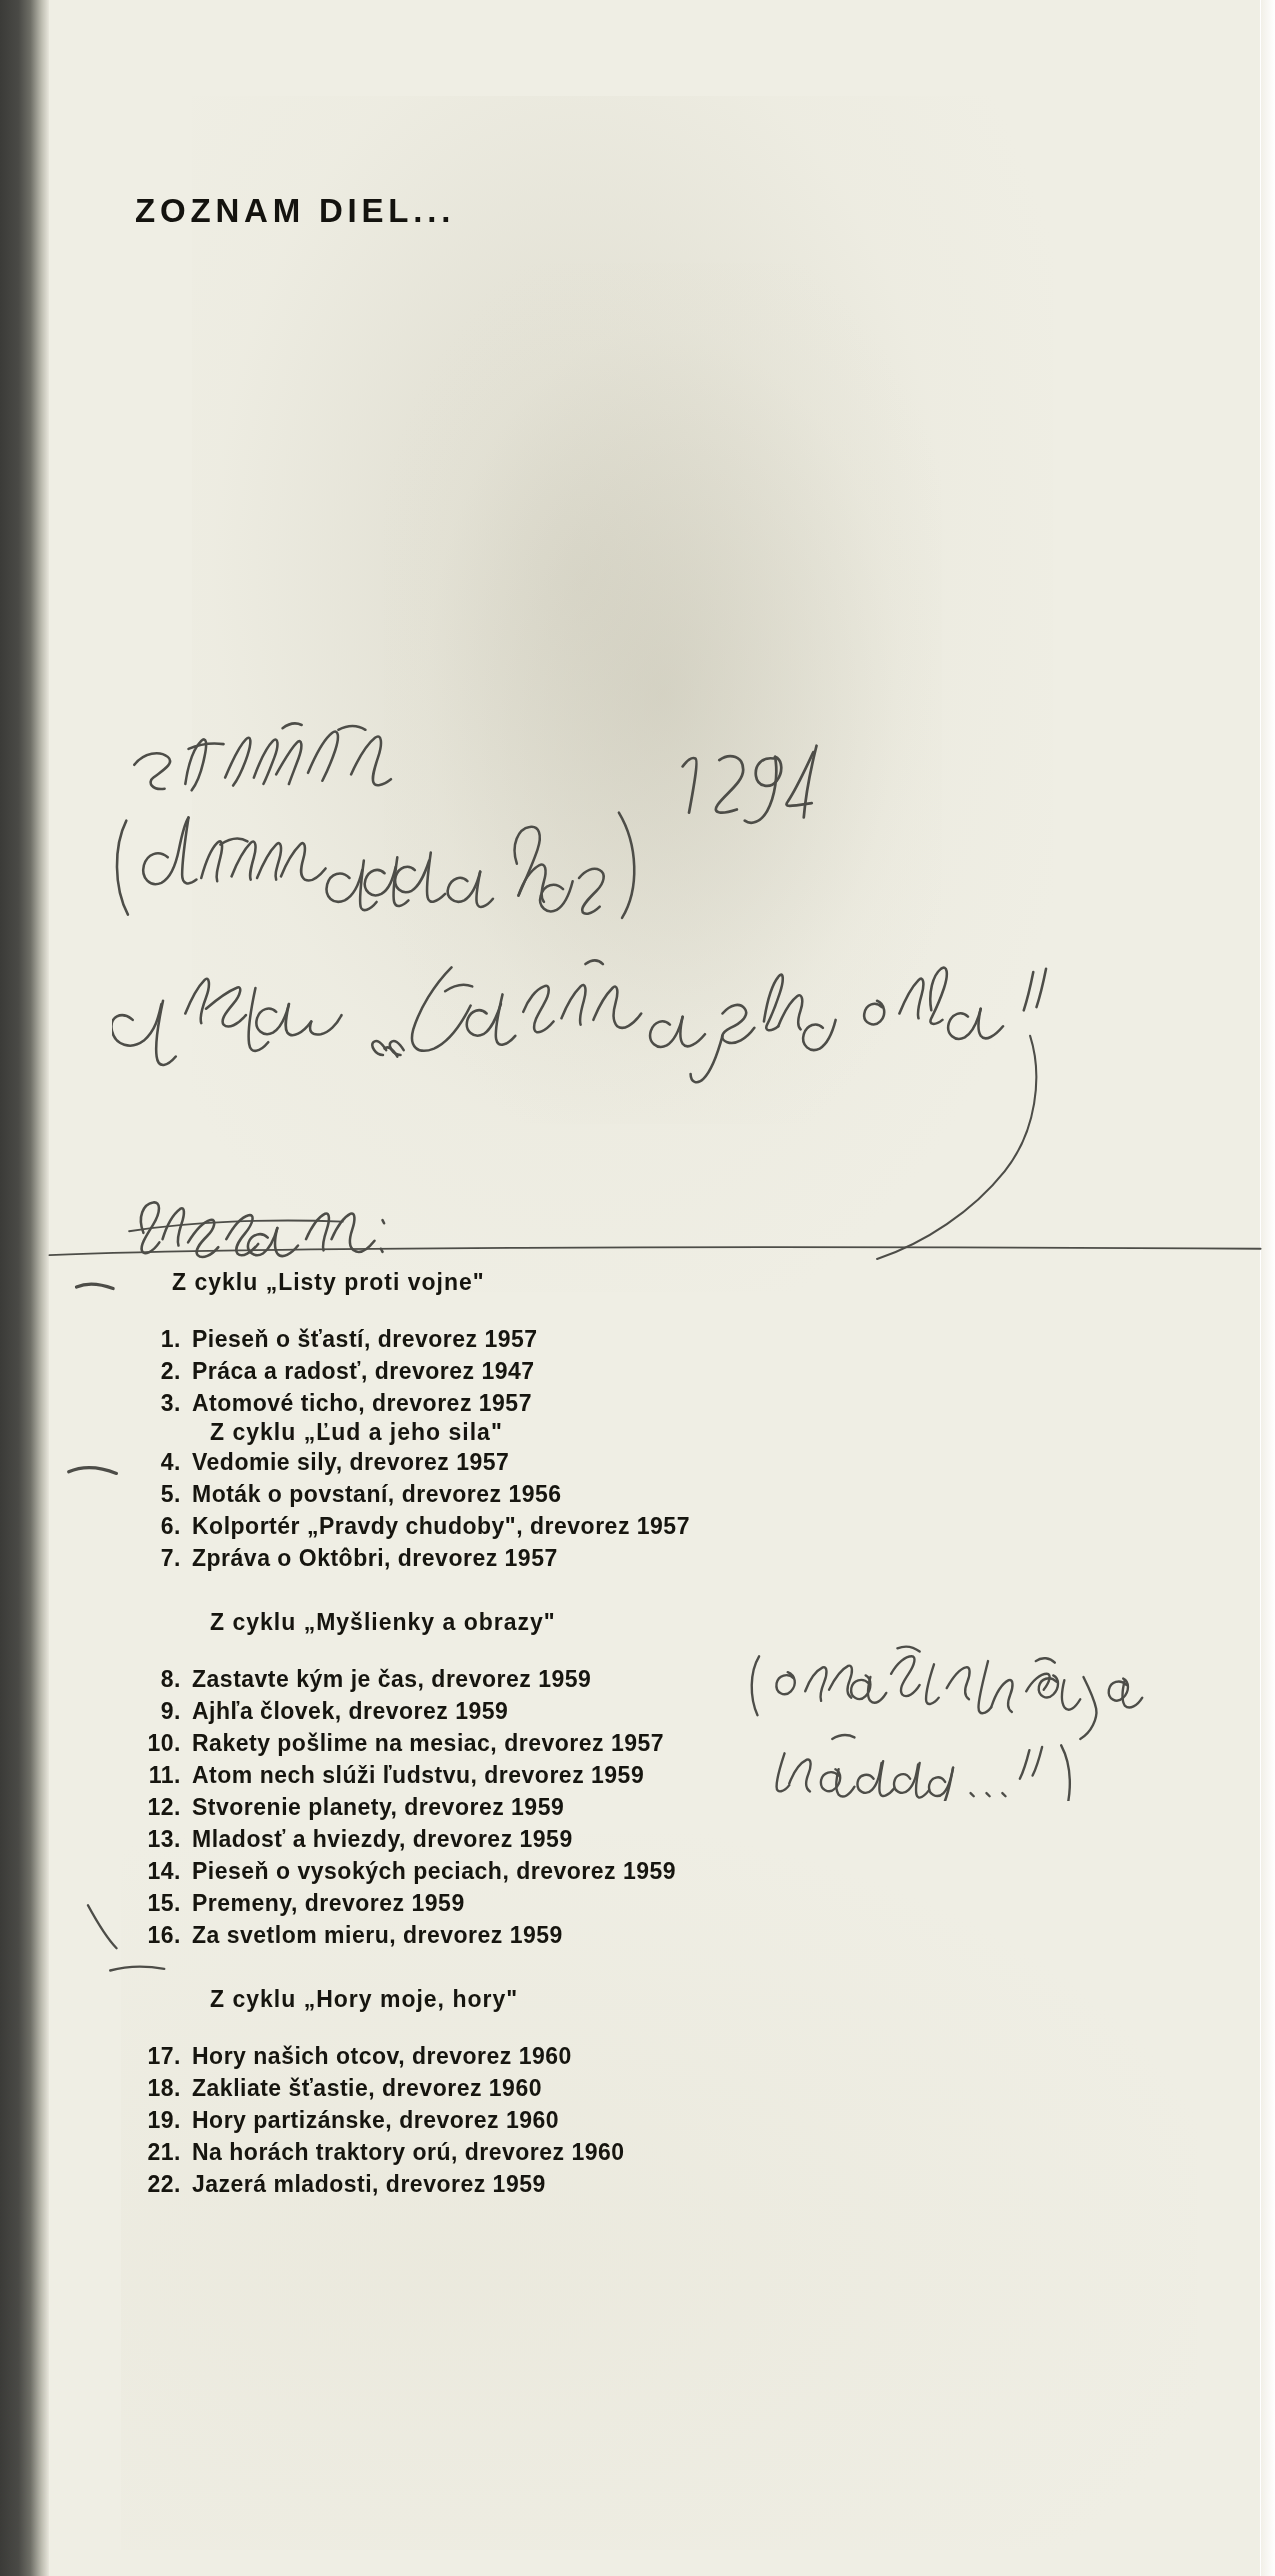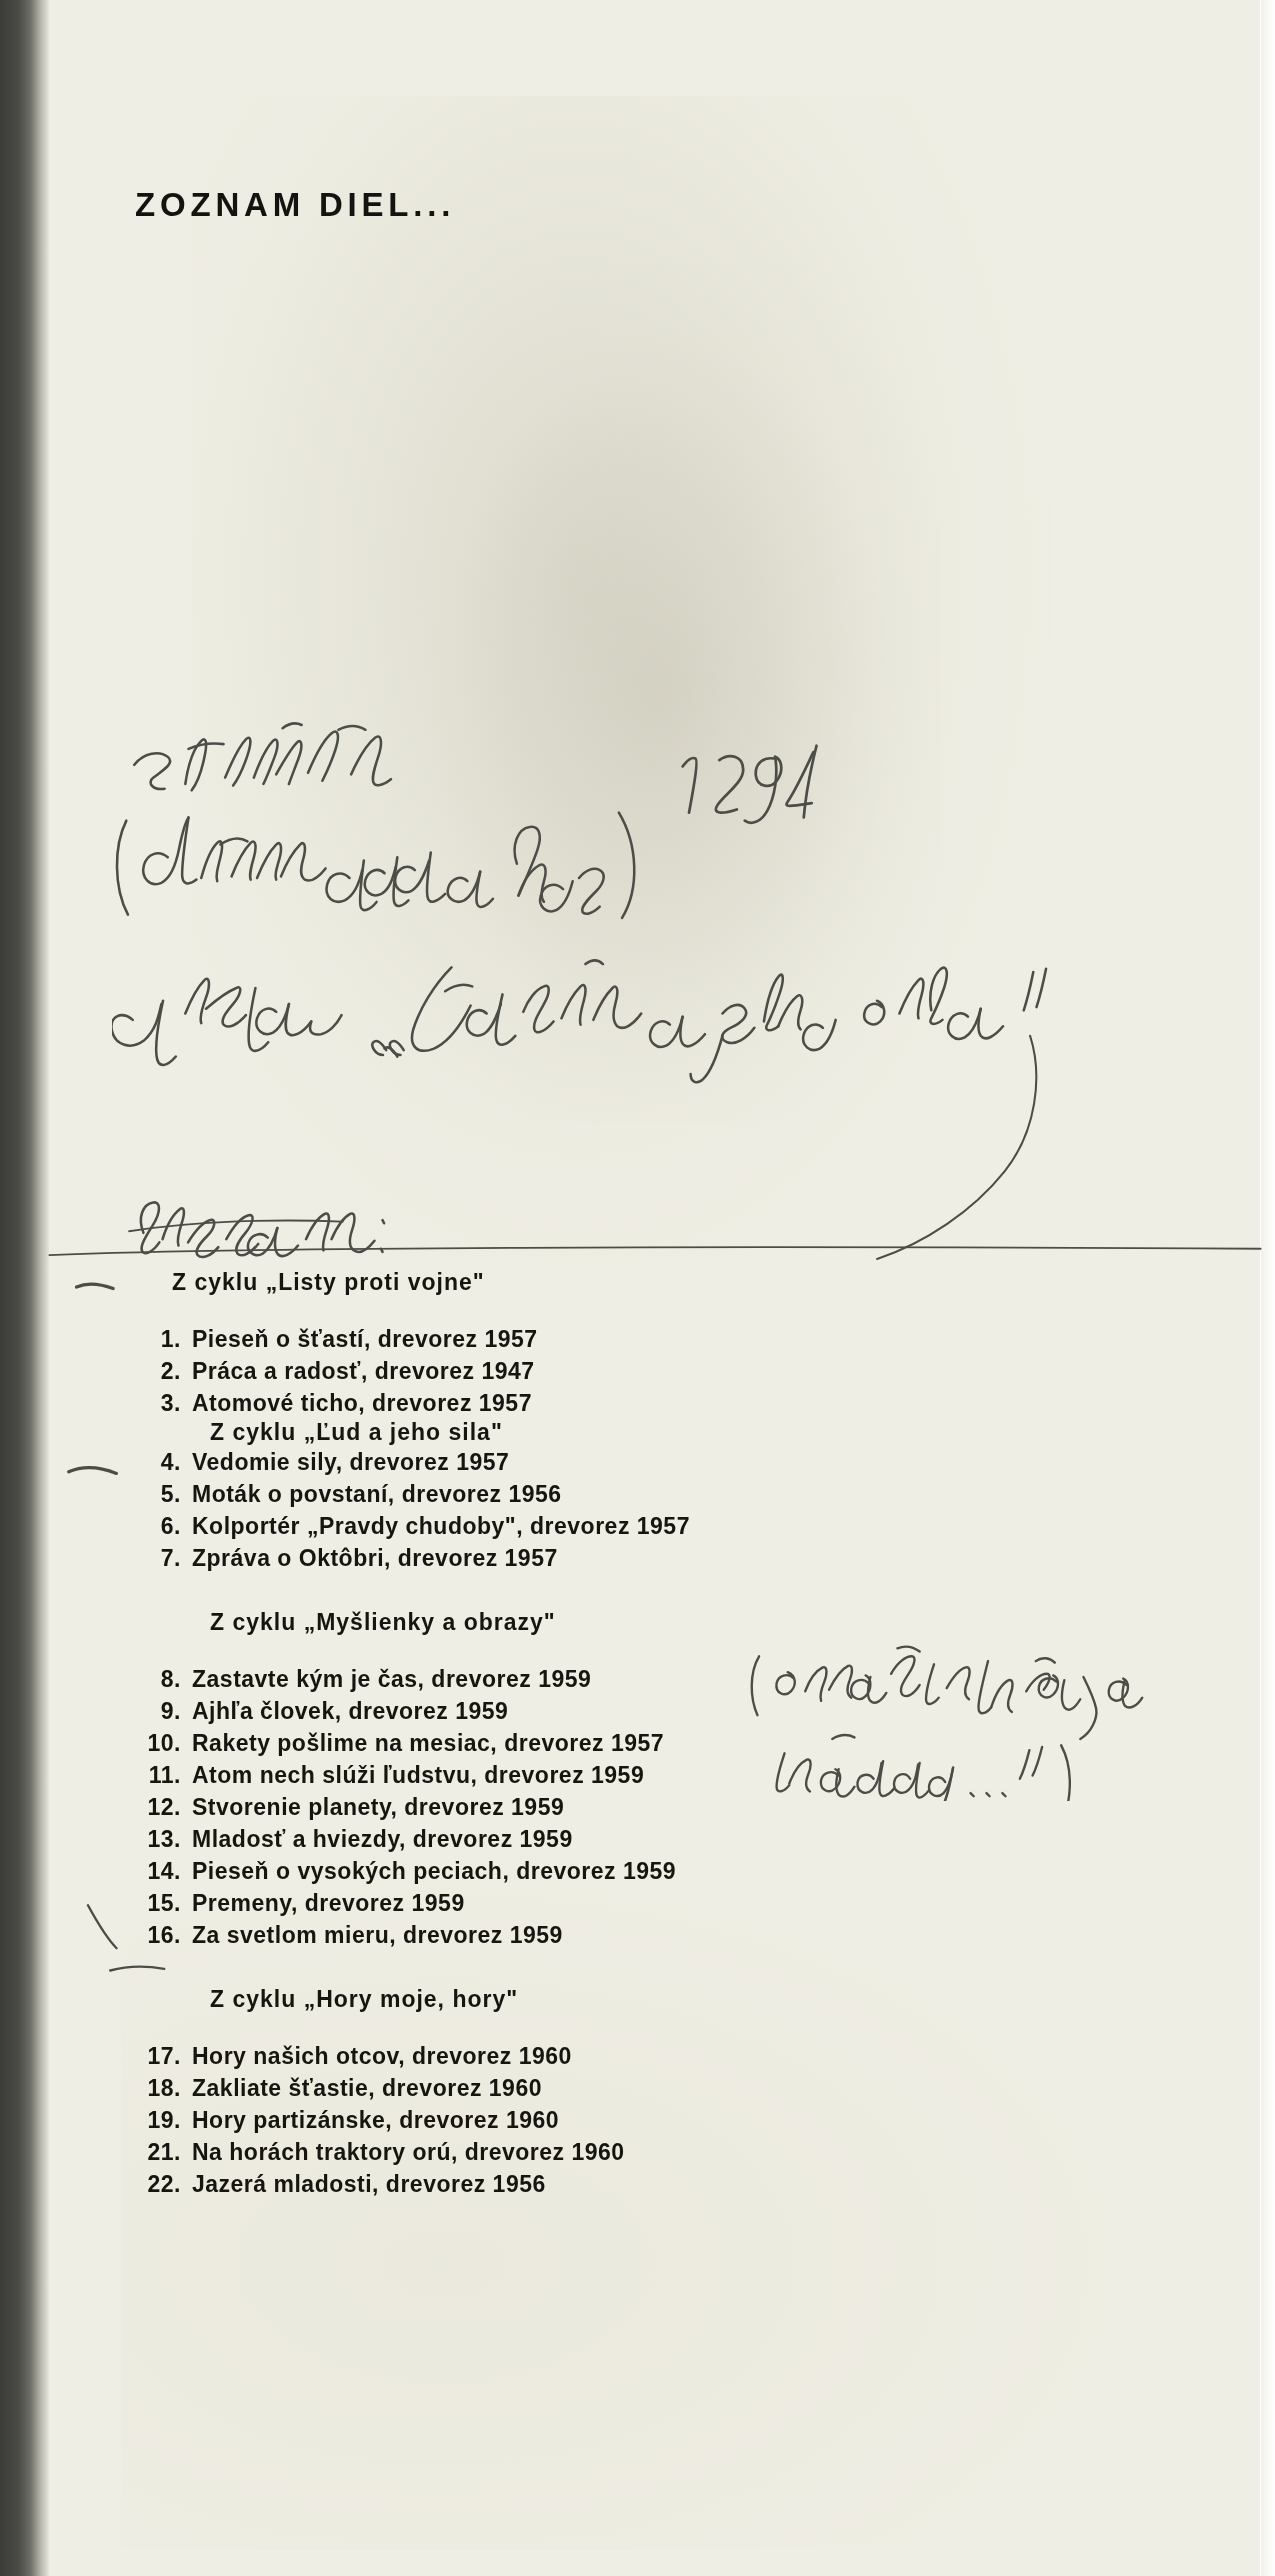--- a/index.html
+++ b/index.html
@@ -59,21 +59,21 @@
     position: absolute;
     left: 72px; top: 1833px;
     width: 1076px; height: 717px;
     background: radial-gradient(ellipse at 30% 60%, rgba(232,230,217,0.6) 0%, rgba(239,238,228,0) 75%);
     pointer-events: none;
   }
 
   .doc-title {
     position: absolute;
     left: 135px;
-    top: 186px;
+    top: 192px;
     font-size: 33px;
     font-weight: bold;
     letter-spacing: 4.8px;
     color: #14130f;
     font-family: "Liberation Sans", sans-serif;
   }
 
   
   .body-block {
     position: absolute;
@@ -341,17 +341,17 @@
   </ol>
 
   <div class="gap-lg"></div>
   <div class="cycle-heading indent-more">Z cyklu „Hory moje, hory"</div>
   <div class="gap-md"></div>
   <ol class="items">
     <li class="item"><span class="num">17.</span><span>Hory našich otcov, drevorez 1960</span></li>
     <li class="item"><span class="num">18.</span><span>Zakliate šťastie, drevorez 1960</span></li>
     <li class="item"><span class="num">19.</span><span>Hory partizánske, drevorez 1960</span></li>
     <li class="item"><span class="num">21.</span><span>Na horách traktory orú, drevorez 1960</span></li>
-    <li class="item"><span class="num">22.</span><span>Jazerá mladosti, drevorez 1956</span></li>
+    <li class="item"><span class="num">22.</span><span>Jazerá mladosti, drevorez 1959</span></li>
   </ol>
 
 </div>
 
 
 </body></html>

